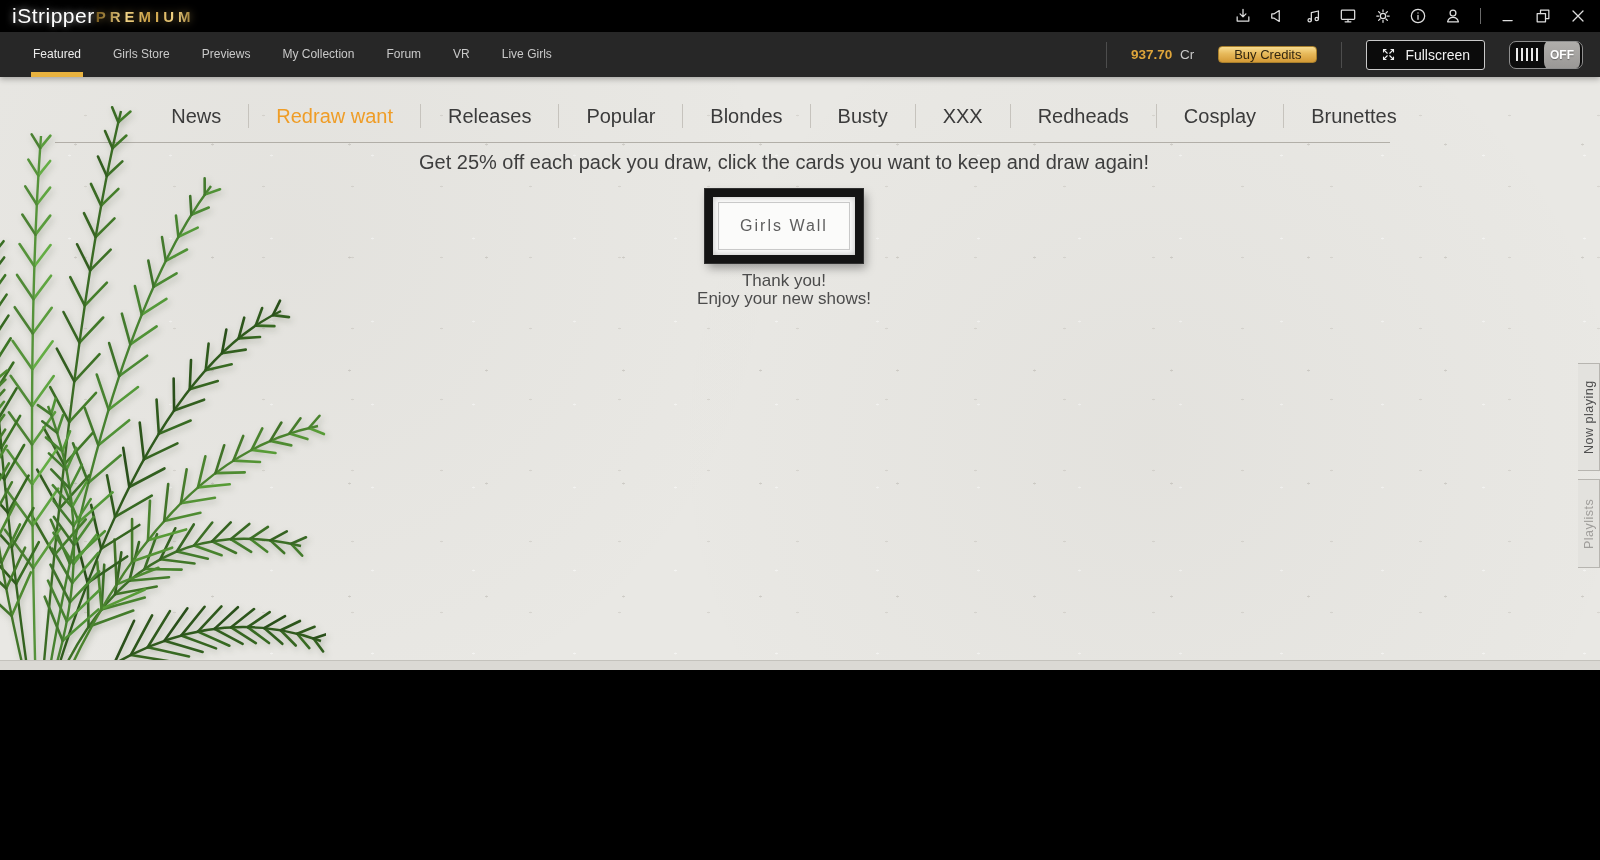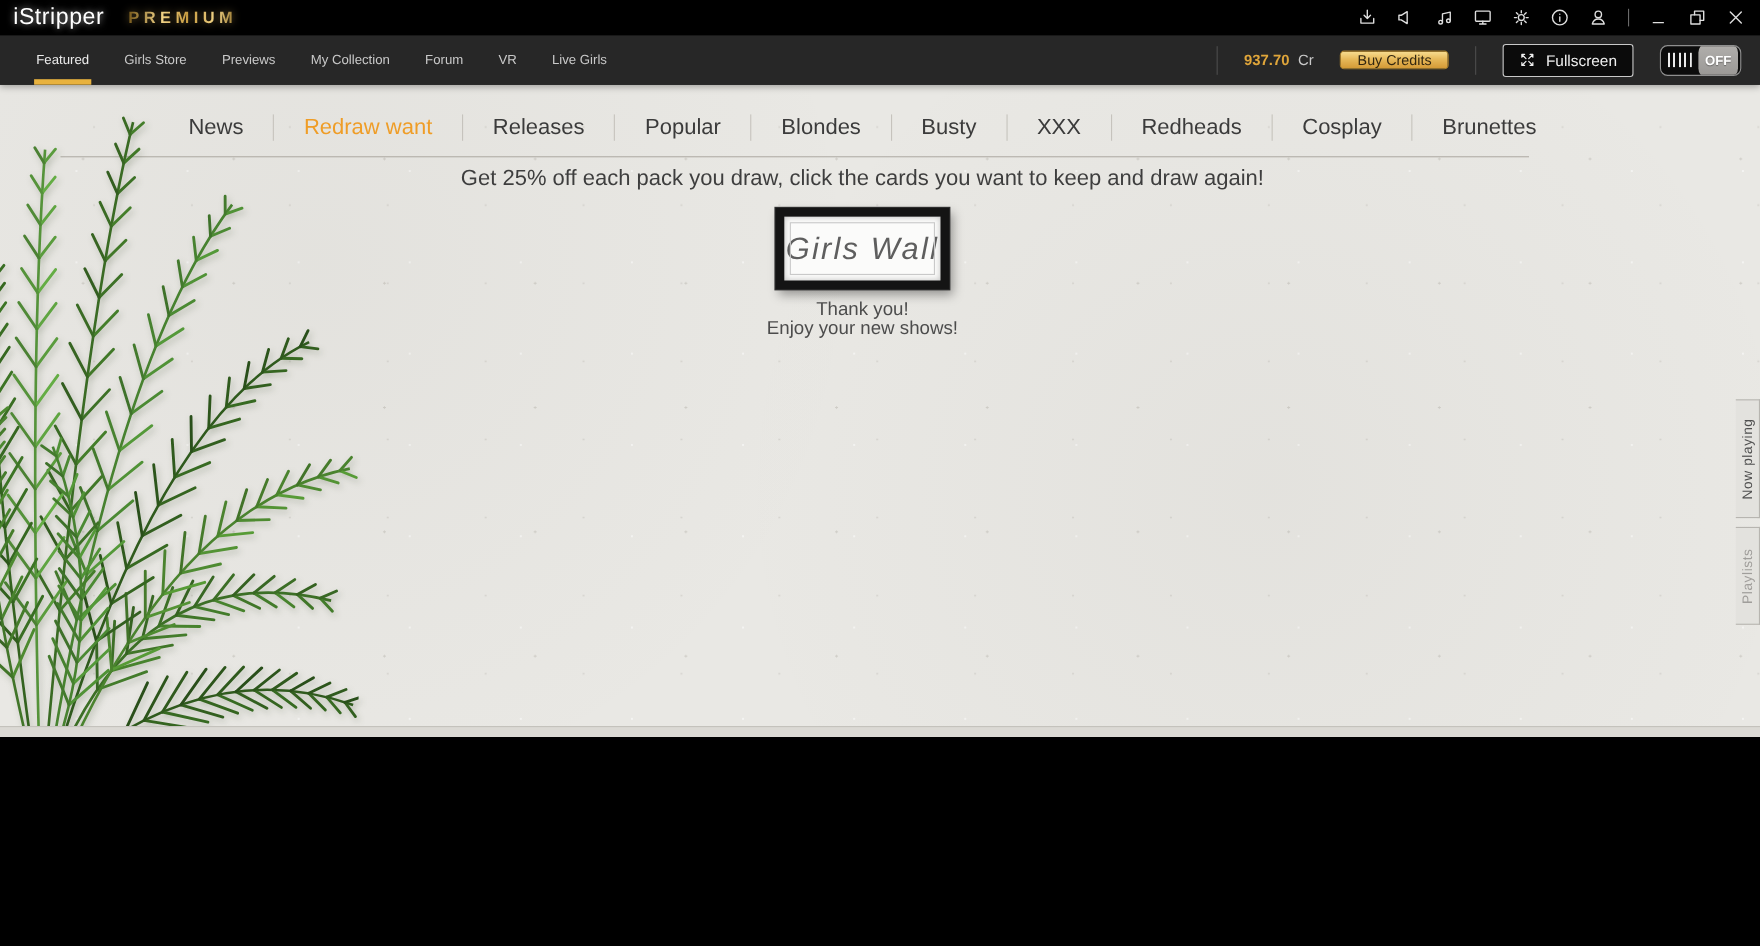--- a/index.html
+++ b/index.html
@@ -1,20 +1,20 @@
 <!DOCTYPE html>
 <html><head>
 <meta charset="utf-8">
 <style>
   html,body{width:1600px;height:860px;margin:0;overflow:hidden;background:#000;
     font-family:"Liberation Sans", sans-serif; -webkit-font-smoothing:antialiased;}
   .titlebar{position:absolute;left:0;top:0;width:1600px;height:32px;background:#000;
     display:flex;align-items:center;padding:0 12px;box-sizing:border-box;z-index:30;}
   .logo{font-size:21px;color:#fff;letter-spacing:.5px;text-shadow:0 0 7px rgba(255,255,255,.65);}
-  .premium{margin-left:22px;font-size:15px;font-weight:700;letter-spacing:4px;
+  .premium{margin-left:1px;font-size:15px;font-weight:700;letter-spacing:4px;
     background:linear-gradient(90deg,#7a5c1d,#f2d488 30%,#c79b3e 55%,#f2d488 80%,#8a6a24);
     -webkit-background-clip:text;background-clip:text;color:transparent;
     filter:drop-shadow(0 0 4px rgba(240,200,110,.45));}
   .tb-icons{margin-left:auto;display:flex;align-items:center;gap:15px;}
   .tb-icons svg{width:20px;height:20px;stroke:#dedede;fill:none;stroke-width:1.5;
     stroke-linecap:round;stroke-linejoin:round;cursor:pointer;}
   .tb-sep{width:1px;height:16px;background:#6a6a6a;margin:0 2px;}
   
   .navbar{position:absolute;left:0;top:32px;width:1600px;height:45px;background:#272727;
     display:flex;align-items:center;padding:0 17px;box-sizing:border-box;z-index:25;
@@ -58,21 +58,21 @@
   .subnav .item{font-size:20px;color:#3b3b3b;padding:0 27px;cursor:pointer;white-space:nowrap;}
   .subnav .item.active{color:#ef9d27;}
   .subnav .sep{width:1px;height:24px;background:#c6c3bd;}
   .rule{position:absolute;left:55px;top:65px;width:1335px;height:1px;background:#a8a59d;opacity:.85;}
   .headline{margin-top:23px;font-size:20px;color:#3e3e3e;}
   .poster{display:inline-block;margin-top:15px;background:#141414;padding:8px;cursor:pointer;
     box-shadow:0 0 0 1px #303030, 3px 5px 9px rgba(0,0,0,.35), -1px -1px 0 rgba(255,255,255,.5);}
   .poster .mat{position:relative;width:142px;height:58px;background:#fbfbfa;display:flex;
     align-items:center;justify-content:center;box-shadow:inset 0 0 6px rgba(0,0,0,.25);}
   .poster .mat::before{content:"";position:absolute;inset:5px;border:1px solid #c9c9c9;}
-  .poster .title{font-size:28px;color:#5e5e5e;letter-spacing:2px;font-style:italic;}
+  .poster .title{font-size:16px;color:#5e5e5e;letter-spacing:2px;}
   .thanks{margin-top:9px;font-size:17px;color:#4c4c4c;line-height:18px;}
   
   .side-tab{position:absolute;right:0;width:21px;background:#e3e2de;border:1px solid #b7b5b0;
     border-right:none;display:flex;align-items:center;justify-content:center;cursor:pointer;
     writing-mode:vertical-rl;transform:rotate(180deg);font-size:12.5px;letter-spacing:.5px;}
   .side-tab.np{top:286px;height:106px;color:#4f4f4f;}
   .side-tab.pl{top:402px;height:87px;color:#a09e9b;}
   
   .meter{position:absolute;left:822px;top:735px;width:290px;height:72px;background:#fdfdfc;
     border:1px solid #b0aeaa;box-shadow:1px 1px 3px rgba(0,0,0,.18);}

